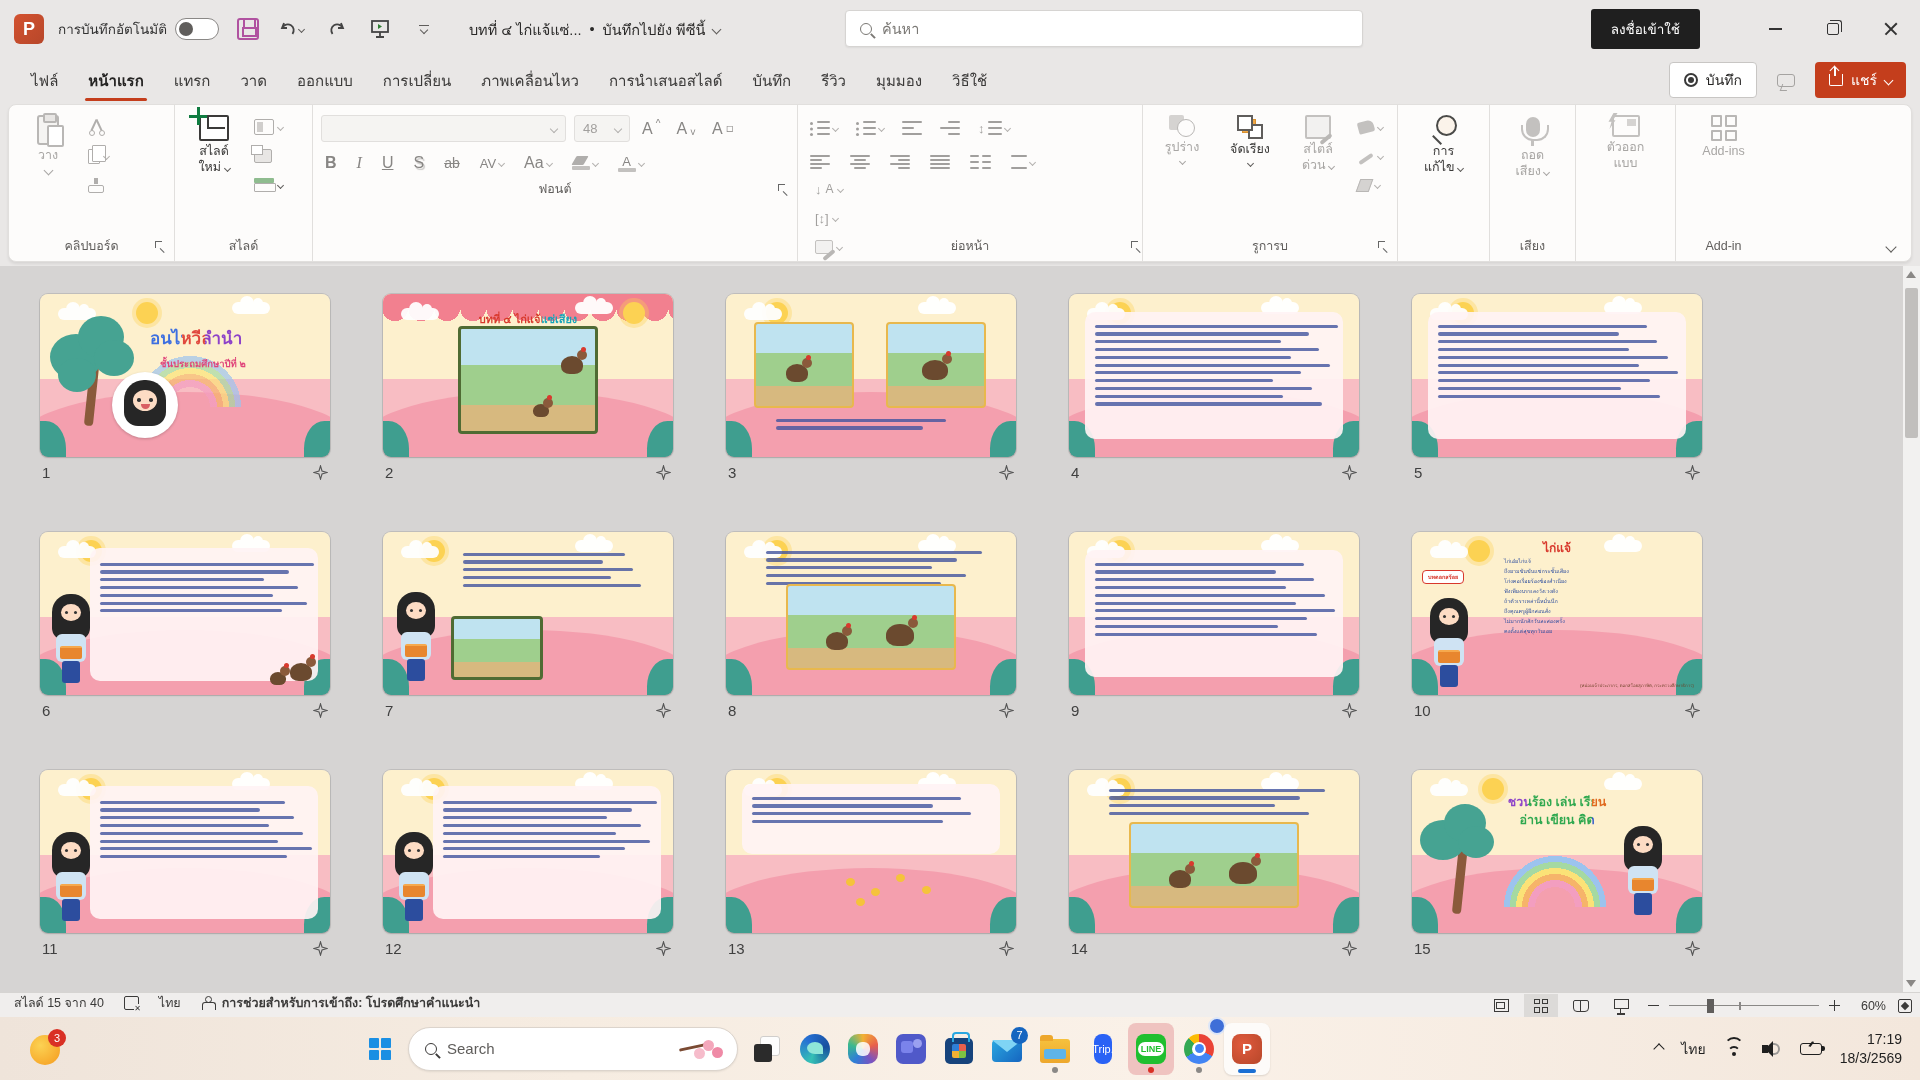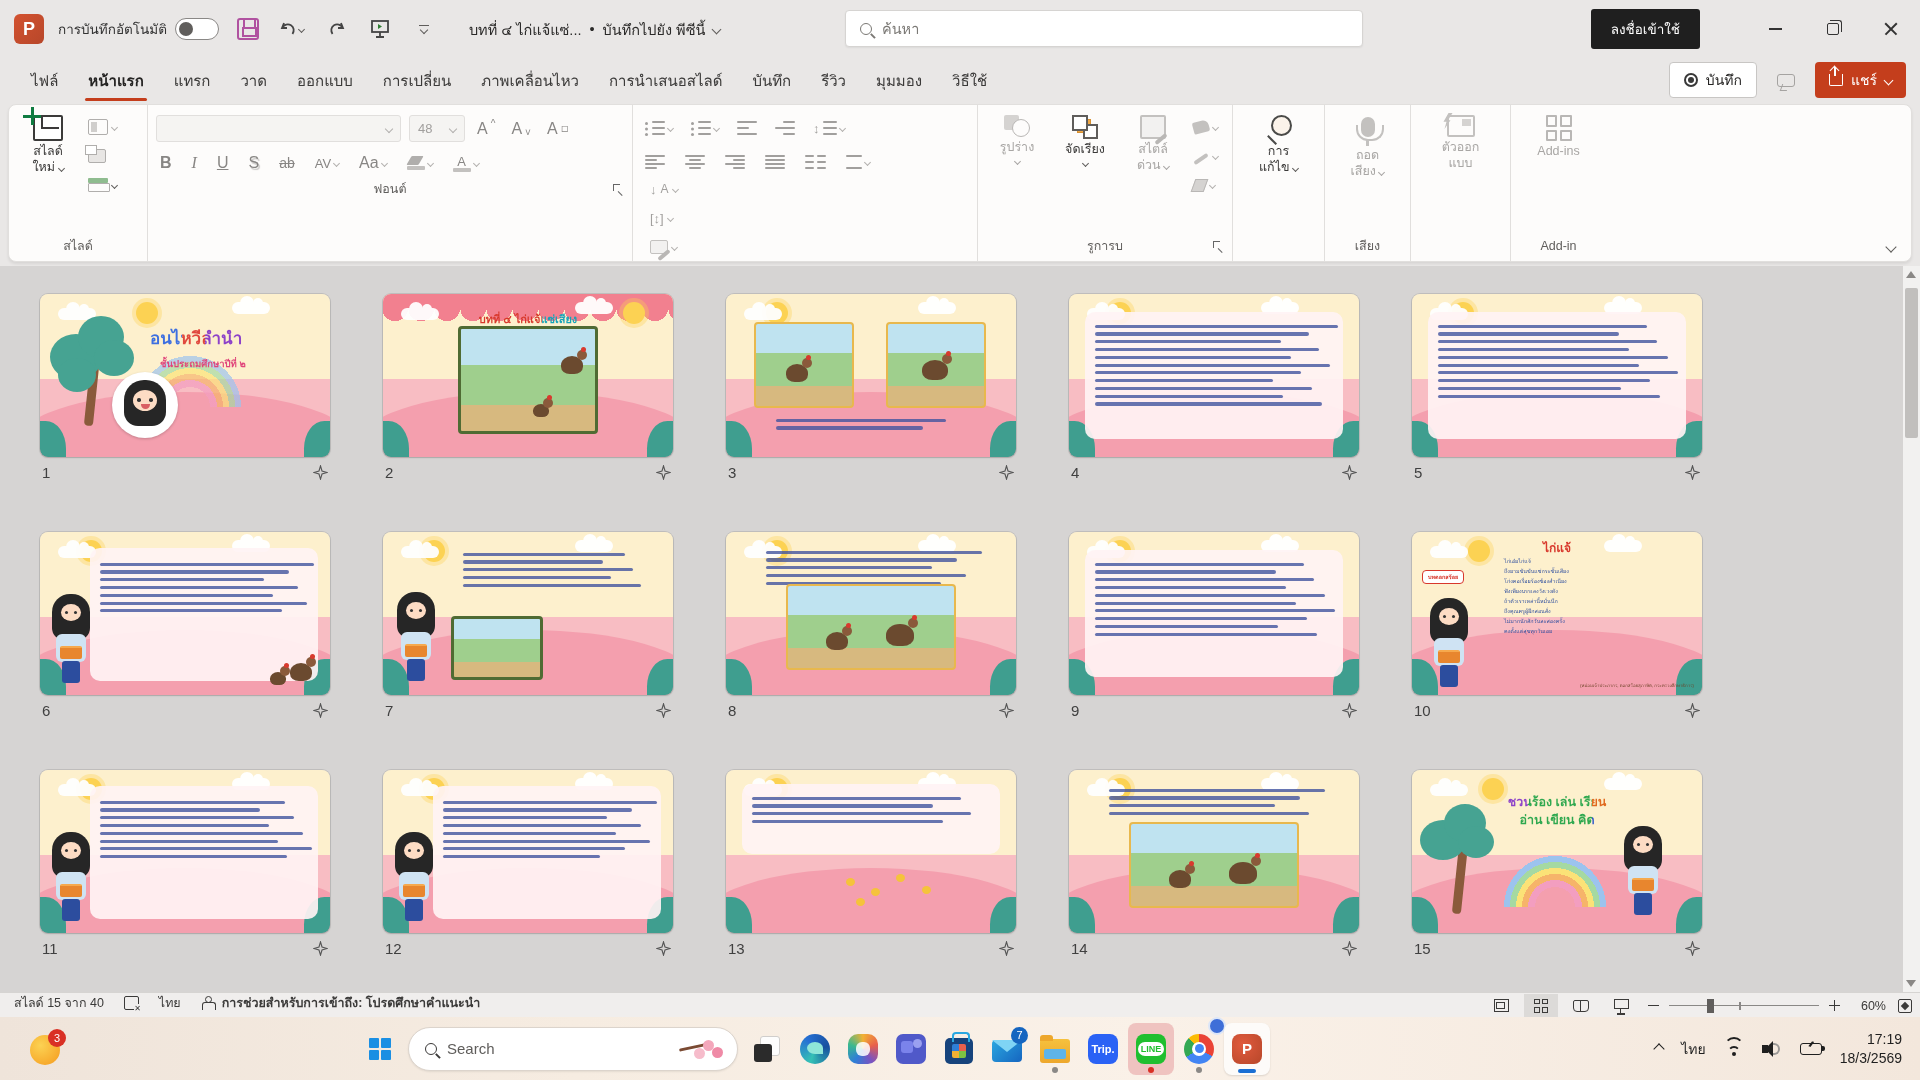--- a/index.html
+++ b/index.html
@@ -264,21 +264,21 @@
   .ic-teams:before { content:""; position:absolute; left:5px; top:7px; width:12px; height:12px; background:#7b83eb; border-radius:3px; }
   .ic-teams:after { content:""; position:absolute; right:4px; top:5px; width:9px; height:9px; background:#9aa0f0; border-radius:50%; }
   .ic-store { width:28px; height:26px; background:#16437c; border-radius:5px; position:relative; margin-top:4px; }
   .ic-store:before { content:""; position:absolute; left:7px; top:-6px; width:14px; height:8px; border:2.5px solid #2aa7e0; border-bottom:none; border-radius:4px 4px 0 0; }
   .ic-store:after { content:""; position:absolute; left:7px; top:6px; width:14px; height:14px; background:conic-gradient(#e8604c 0 25%, #7dc242 0 50%, #f2b134 0 75%, #2f7fd6 0); border-radius:2px; }
   .ic-mail { width:30px; height:22px; background:linear-gradient(135deg,#2aa7e0,#1565c0); border-radius:4px; position:relative; margin-top:4px; }
   .ic-mail:before { content:""; position:absolute; left:0; top:0; border-left:15px solid transparent; border-right:15px solid transparent; border-top:12px solid #7fd4f5; }
   .ic-folder { width:30px; height:24px; background:linear-gradient(#f6c13d,#eda72c); border-radius:3px; position:relative; margin-top:4px; }
   .ic-folder:before { content:""; position:absolute; left:0; top:-4px; width:13px; height:6px; background:#eda72c; border-radius:3px 3px 0 0; }
   .ic-folder:after { content:""; position:absolute; left:4px; top:10px; width:22px; height:10px; background:#5fb4e8; border-radius:2px; }
-  .ic-trip { width:30px; height:30px; border-radius:8px; background:#2a62f5; color:#fff; font-size:11px; font-weight:bold; display:flex; align-items:center; justify-content:center; }
+  .ic-trip { width:18px; height:30px; border-radius:8px; background:#2a62f5; color:#fff; font-size:11px; font-weight:normal; display:flex; align-items:center; justify-content:center; }
   .ic-line { width:30px; height:30px; border-radius:8px; background:#20bf2f; color:#fff; font-size:9px; font-weight:bold; display:flex; align-items:center; justify-content:center; }
   .ic-line span { background:#fff; color:#20bf2f; border-radius:7px; padding:2px 3px; }
   .ic-chrome { width:30px; height:30px; border-radius:50%; background:conic-gradient(#ea4335 0 33%, #4285f4 33% 66%, #34a853 66% 88%, #fbbc05 88%); position:relative; }
   .ic-chrome:before { content:""; position:absolute; left:8px; top:8px; width:14px; height:14px; border-radius:50%; background:#fff; }
   .ic-chrome:after { content:""; position:absolute; left:10.5px; top:10.5px; width:9px; height:9px; border-radius:50%; background:#4285f4; }
   .chrome-badge { position:absolute; right:-4px; top:-6px; width:18px; height:18px; border-radius:50%; background:#3f6fd8; border:2px solid #dce6f8; }
   .ic-ppt { width:30px; height:30px; border-radius:8px; background:radial-gradient(circle at 35% 35%, #e05a3d, #b7472a); color:#fff; font-weight:bold; font-size:15px; display:flex; align-items:center; justify-content:center; }
   .tray { position:absolute; right:18px; display:flex; align-items:center; gap:18px; height:63px; color:#1f1f1f; }
   .tray .chev.up { border-color:#1f1f1f; width:8px; height:8px; }
   .tray-lang { font-size:14px; }
@@ -385,20 +385,48 @@
       </div>
     <div class="share-btn">
       <span class="share-ic"></span>
       <span>แชร์</span>
       <span class="chev"></span>
     </div>
   </div>
 
   <section id="ribbon">
 
+    <div class="rgroup" style="width:165px;">
+      <div class="rbody">
+        <div class="rbig dis">
+          <span class="ic-clip"></span>
+          <span>วาง</span>
+            <span class="chev" style="border-color:#a8a6a4;"></span>
+        </div>
+        <div class="rmini-col">
+          <div class="rmini">
+              <span class="ic-scis">
+                <i class="l"></i>
+                <i class="r"></i>
+              </span>
+            </div>
+          <div class="rmini">
+              <span class="ic-copy"></span>
+              <span class="chev" style="border-color:#b3b1af;width:5px;height:5px;"></span>
+            </div>
+          <div class="rmini">
+              <span class="ic-paint"></span>
+            </div>
+        </div>
+      </div>
+      <div class="rlabel">
+          <span>คลิปบอร์ด</span>
+          <span class="launcher"></span>
+        </div>
+    </div>
 
     <div class="rgroup" style="width:138px;">
       <div class="rbody">
         <div class="rbig">
           <span class="ic-newslide">
               <span class="plus"></span>
             </span>
           <span><span>สไลด์</span><br><span>ใหม่</span> <span class="chev" style="width:5px;height:5px;"></span></span>
         </div>
         <div class="rmini-col">
@@ -591,20 +619,24 @@
           </div>
         <div class="rmini">
             <span class="ic-arrow">[↕]</span>
             <span class="chev" style="border-color:#b3b1af;width:5px;height:5px;"></span>
           </div>
         <div class="rmini">
             <span class="ic-quick" style="width:18px;height:14px;border-width:1.5px;"></span>
             <span class="chev" style="border-color:#b3b1af;width:5px;height:5px;"></span>
           </div>
       </div>
+      <div class="rlabel" style="position:absolute;left:0;right:0;bottom:2px;">
+          <span>ย่อหน้า</span>
+          <span class="launcher"></span>
+        </div>
     </div>
 
     <div class="rgroup" style="width:255px;">
       <div class="rbody">
         <div class="rbig dis">
           <span class="ic-shapes"></span>
           <span>รูปร่าง</span>
             <span class="chev" style="border-color:#a8a6a4;width:5px;height:5px;"></span>
         </div>
         <div class="rbig">

